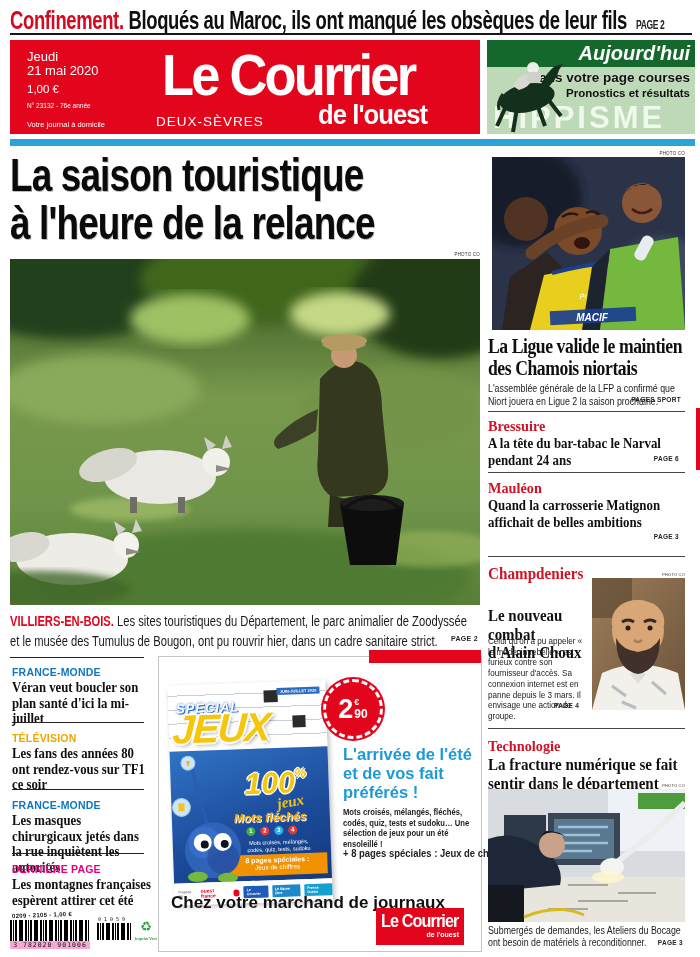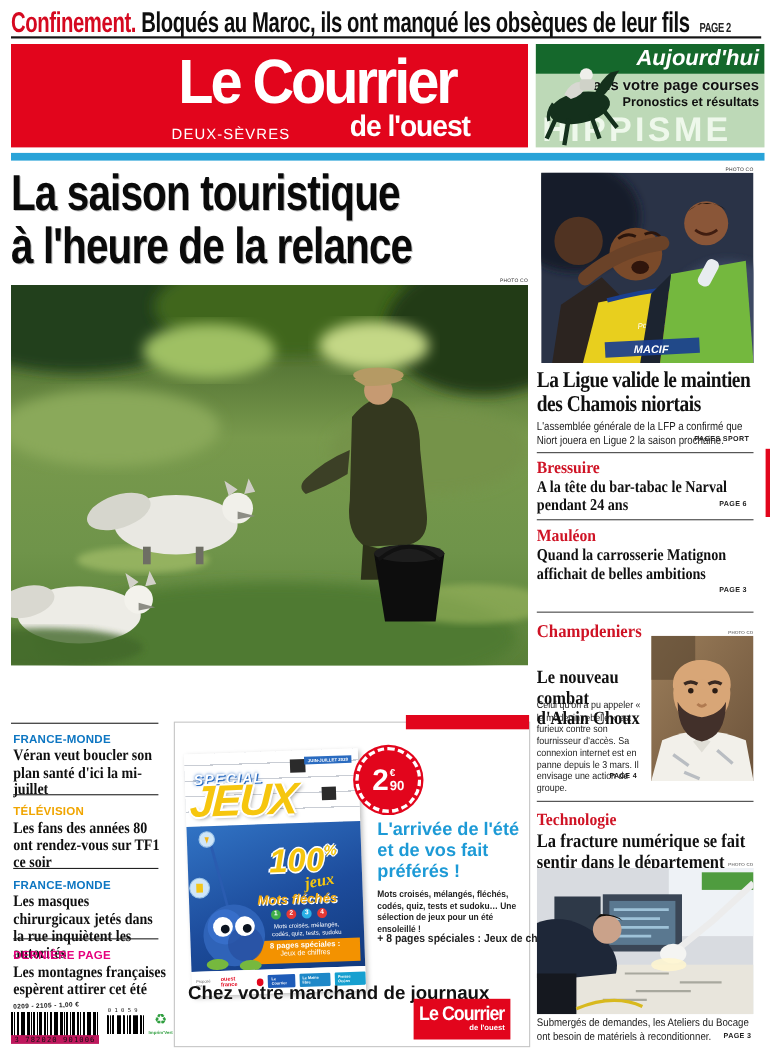--- a/index.html
+++ b/index.html
@@ -32,20 +32,28 @@
   <div class="abs" style="left:10px;top:5px;width:684px;height:28px;overflow:visible;">
     <div class="nowrap sx" style="transform:scaleX(.71);font-size:26px;font-weight:bold;letter-spacing:-.5px;">
       <span style="color:#d50920;">Confinement.</span>
       <span style="color:#0e0e0e;">Bloqués au Maroc, ils ont manqué les obsèques de leur fils</span>
       <span style="font-size:12px;color:#222;margin-left:6px;">PAGE 2</span>
     </div>
   </div>
   <div class="abs" style="left:10px;top:33px;width:682px;border-top:2px solid #151515;"></div>
 
   <div class="abs" style="left:10px;top:40px;width:470px;height:94px;background:#e2051c;color:#fff;">
+    <div class="abs" style="left:17px;top:10px;line-height:14px;font-size:13px;">
+      <div>Jeudi</div>
+      <div>21 mai 2020</div>
+      <div style="font-size:11.5px;margin-top:4px;">1,00 €</div>
+      <div style="font-size:6.5px;margin-top:3px;">N° 23132 - 76e année</div>
+      <div style="font-size:7.5px;margin-top:5px;">Votre journal à domicile</div>
+      <div style="font-size:7.5px;">02 41 80 88 80</div>
+    </div>
     <div class="abs nowrap sx" style="left:152px;top:2px;font-size:57px;font-weight:bold;letter-spacing:-3px;transform:scaleX(.92);">Le Courrier</div>
     <div class="abs nowrap sx" style="left:308px;top:60px;font-size:27px;font-weight:bold;letter-spacing:-1px;transform:scaleX(.95);">de l'ouest</div>
     <div class="abs" style="left:146px;top:74px;font-size:13.5px;letter-spacing:1px;">DEUX-SÈVRES</div>
   </div>
 
   <div class="abs" style="left:487px;top:40px;width:208px;height:94px;background:#bdd9b7;overflow:hidden;">
     <div class="abs" style="left:0;top:0;width:208px;height:27px;background:#15682c;"></div>
     <div class="abs it b" style="right:5px;top:2px;font-size:20px;color:#fff;">Aujourd'hui</div>
     <div class="abs b" style="right:5px;top:30px;font-size:13.5px;color:#101010;text-shadow:0 0 2px #dfeedd;">Dans votre page courses</div>
     <div class="abs b" style="right:5px;top:47px;font-size:11.5px;color:#101010;">Pronostics et résultats</div>
@@ -116,20 +124,28 @@
     <rect x="168" y="238" width="7" height="16" fill="#6e6e64"></rect>
 
     <ellipse cx="62" cy="300" rx="56" ry="26" fill="#edece6"></ellipse>
     <ellipse cx="14" cy="288" rx="26" ry="14" fill="#d9d8d0" transform="rotate(-14 14 288)"></ellipse>
     <circle cx="116" cy="286" r="13" fill="#f3f2ec"></circle>
     <path d="M108,276 L104,262 L116,270 Z M122,274 L126,260 L132,272 Z" fill="#d2d1c9"></path>
     <path d="M116,289 L131,293 L116,296 Z" fill="#8d8d85"></path>
     <ellipse cx="30" cy="330" rx="90" ry="18" fill="#42682a" filter="url(#b3)" opacity=".8"></ellipse>
   </svg>
 
+  <div class="abs" style="left:10px;top:612px;width:470px;height:42px;">
+    <div class="nowrap sx" style="transform:scaleX(.8);font-size:14px;line-height:19.5px;font-weight:500;color:#1a1a1a;">
+      <span class="b" style="color:#e2051c;">VILLIERS-EN-BOIS.</span>
+      <span>Les sites touristiques du Département, le parc animalier de Zoodyssée</span>
+    </div>
+    <div class="nowrap sx" style="transform:scaleX(.8);font-size:14px;line-height:19.5px;font-weight:500;color:#1a1a1a;">et le musée des Tumulus de Bougon, ont pu rouvrir hier, dans un cadre sanitaire strict.</div>
+    <div class="abs pageref" style="right:2px;top:23px;">PAGE 2</div>
+  </div>
 
   <div class="abs" style="left:10px;top:657px;width:138px;height:250px;">
     <div class="hr-dark" style="width:134px;"></div>
 
     <div class="abs leftlabel" style="left:2px;top:9px;color:#0d76c2;">FRANCE-MONDE</div>
     <div class="abs sx lefttitle" style="left:2px;top:23px;width:158px;transform:scaleX(.88);">Véran veut boucler son plan santé d'ici la mi-juillet</div>
     <div class="abs hr-dark" style="left:2px;top:65px;width:132px;"></div>
 
     <div class="abs leftlabel" style="left:2px;top:75px;color:#f0a500;">TÉLÉVISION</div>
     <div class="abs sx lefttitle" style="left:2px;top:89px;width:158px;transform:scaleX(.88);">Les fans des années 80 ont rendez-vous sur TF1 ce soir</div>
@@ -139,21 +155,21 @@
     <div class="abs sx lefttitle" style="left:2px;top:156px;width:158px;transform:scaleX(.88);">Les masques chirurgicaux jetés dans la rue inquiètent les autorités</div>
     <div class="abs hr-dark" style="left:2px;top:196px;width:132px;"></div>
 
     <div class="abs leftlabel" style="left:2px;top:206px;color:#e5007d;">DERNIÈRE PAGE</div>
     <div class="abs sx lefttitle" style="left:2px;top:220px;width:158px;transform:scaleX(.88);">Les montagnes françaises espèrent attirer cet été</div>
   </div>
 
   <div class="abs" style="left:10px;top:912px;width:145px;height:44px;">
     <div class="abs b" style="left:2px;top:0;font-size:6px;letter-spacing:.3px;transform:rotate(-2deg);">0209 - 2105 - 1,00 €</div>
     <div class="abs barcode1" style="left:0;top:8px;width:80px;height:22px;"></div>
-    <div class="abs mono" style="left:0;top:29px;width:80px;font-size:6.5px;text-align:center;letter-spacing:1px;background:#be185d;">3 782020 901006</div>
+    <div class="abs mono" style="left:0;top:29px;width:80px;font-size:6.5px;text-align:center;letter-spacing:1px;background:#f9a8d4;">3 782020 901006</div>
     <div class="abs mono" style="left:88px;top:4px;font-size:5px;letter-spacing:3px;">01059</div>
     <div class="abs barcode1" style="left:87px;top:11px;width:34px;height:17px;"></div>
     <div class="abs" style="left:127px;top:8px;width:18px;text-align:center;color:#2e9e3e;font-size:13px;line-height:14px;">♻</div>
     <div class="abs" style="left:118px;top:24px;width:36px;text-align:center;color:#2e9e3e;font-size:4px;font-weight:bold;">Imprim'Vert</div>
   </div>
 
   <div class="abs" style="left:158px;top:656px;width:322px;height:294px;border:1px solid #c5c5c5;background:#fff;">
     <div class="abs" style="right:0;top:-7px;width:112px;height:13px;background:#e2051c;"></div>
 
     <div class="abs" style="left:12px;top:26px;width:158px;height:220px;transform:rotate(-2deg);box-shadow:2px 2px 5px rgba(0,0,0,.25);background:#fff;">

